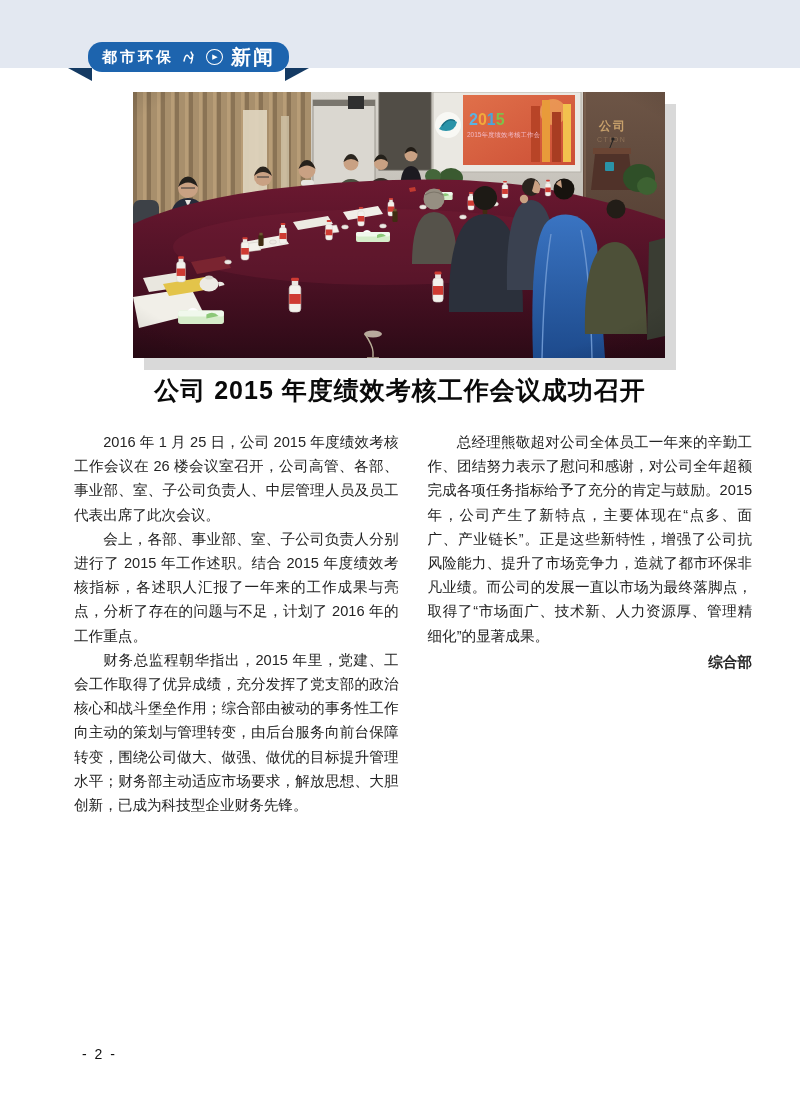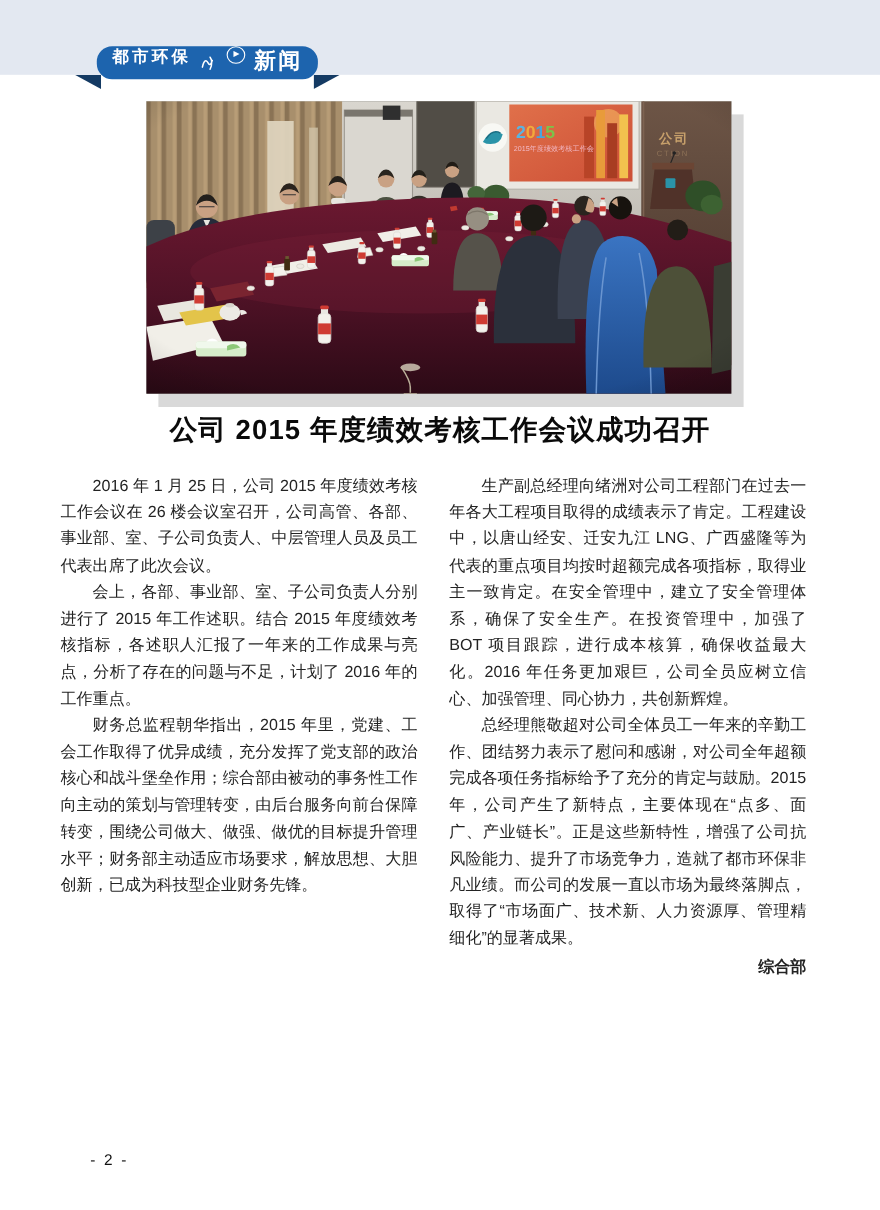--- a/index.html
+++ b/index.html
@@ -3,21 +3,21 @@
 <meta charset="utf-8">
 <style>
   html,body{margin:0;padding:0;}
   body{
     width:800px;height:1100px;position:relative;background:#ffffff;
     font-family:"Liberation Sans","DejaVu Sans",sans-serif;overflow:hidden;
   }
   .top-strip{position:absolute;left:0;top:0;width:800px;height:68px;background:#e3e8f1;}
   .ribbon{
     position:absolute;left:88px;top:42px;height:30px;background:#1d64ae;
-    border-radius:14px;display:flex;padding:0 14px;gap:8px;color:#fff;
+    border-radius:14px;display:flex;align-items:center;padding:0 14px;gap:8px;color:#fff;
     box-sizing:border-box;z-index:3;
   }
   .ribbon .brand{font-size:15px;font-weight:bold;letter-spacing:3px;white-space:nowrap;}
   .ribbon .news{font-size:20px;font-weight:900;letter-spacing:2px;white-space:nowrap;}
   .play{
     width:14px;height:14px;border:1.6px solid #fff;border-radius:50%;
     display:flex;align-items:center;justify-content:center;
     font-size:7px;line-height:14px;padding-left:1px;box-sizing:content-box;flex:0 0 auto;
   }
   .flourish{display:flex;align-items:center;}
@@ -27,21 +27,21 @@
   .photo{
     position:absolute;left:133px;top:92px;width:532px;height:266px;
     box-shadow:11px 12px 0 #d9d9d9;background:#8a8a86;z-index:1;
   }
   .photo svg{display:block;}
   .headline{
     position:absolute;left:0;right:0;top:374px;text-align:center;
     font-size:25px;font-weight:bold;color:#0a0a0a;letter-spacing:1px;margin:0;
   }
   .cols{
-    position:absolute;left:55px;top:430px;width:678px;height:608px;
+    position:absolute;left:74px;top:430px;width:678px;height:608px;
     display:flex;gap:29px;overflow:hidden;
   }
   .col{width:333px;font-size:14.6px;line-height:24.2px;text-align:justify;color:#232323;}
   .col p{margin:0;text-indent:2em;}
   .byline{font-weight:bold;text-align:right;text-indent:0 !important;margin-top:2px !important;}
   .pageno{position:absolute;left:82px;top:1046px;font-size:14px;letter-spacing:2px;color:#111;}
 </style>
 </head>
 <body>
 
@@ -304,19 +304,18 @@
 
 <h1 class="headline">公司 2015 年度绩效考核工作会议成功召开</h1>
 
 <div class="cols">
   <div class="col">
     <p>2016 年 1 月 25 日，公司 2015 年度绩效考核工作会议在 26 楼会议室召开，公司高管、各部、事业部、室、子公司负责人、中层管理人员及员工代表出席了此次会议。</p>
     <p>会上，各部、事业部、室、子公司负责人分别进行了 2015 年工作述职。结合 2015 年度绩效考核指标，各述职人汇报了一年来的工作成果与亮点，分析了存在的问题与不足，计划了 2016 年的工作重点。</p>
     <p>财务总监程朝华指出，2015 年里，党建、工会工作取得了优异成绩，充分发挥了党支部的政治核心和战斗堡垒作用；综合部由被动的事务性工作向主动的策划与管理转变，由后台服务向前台保障转变，围绕公司做大、做强、做优的目标提升管理水平；财务部主动适应市场要求，解放思想、大胆创新，已成为科技型企业财务先锋。</p>
   </div>
   <div class="col">
-    <p>生产副总经理向绪洲对公司工程部门在过去一年各大工程项目取得的成绩表示了肯定。工程建设中，以唐山经安、迁安九江 LNG、广西盛隆等为代表的重点项目均按时超额完成各项指标，取得业主一致肯定。在安全管理中，建立了安全管理体系，确保了安全生产。在投资管理中，加强了 BOT 项目跟踪，进行成本核算，确保收益最大化。2016 年任务更加艰巨，公司全员应树立信心、加强管理、同心协力，共创新辉煌。</p>
     <p>总经理熊敬超对公司全体员工一年来的辛勤工作、团结努力表示了慰问和感谢，对公司全年超额完成各项任务指标给予了充分的肯定与鼓励。2015 年，公司产生了新特点，主要体现在“点多、面广、产业链长”。正是这些新特性，增强了公司抗风险能力、提升了市场竞争力，造就了都市环保非凡业绩。而公司的发展一直以市场为最终落脚点，取得了“市场面广、技术新、人力资源厚、管理精细化”的显著成果。</p>
     <p class="byline">综合部</p>
   </div>
 </div>
 
 <div class="pageno">- 2 -</div>
 
 </body></html>

